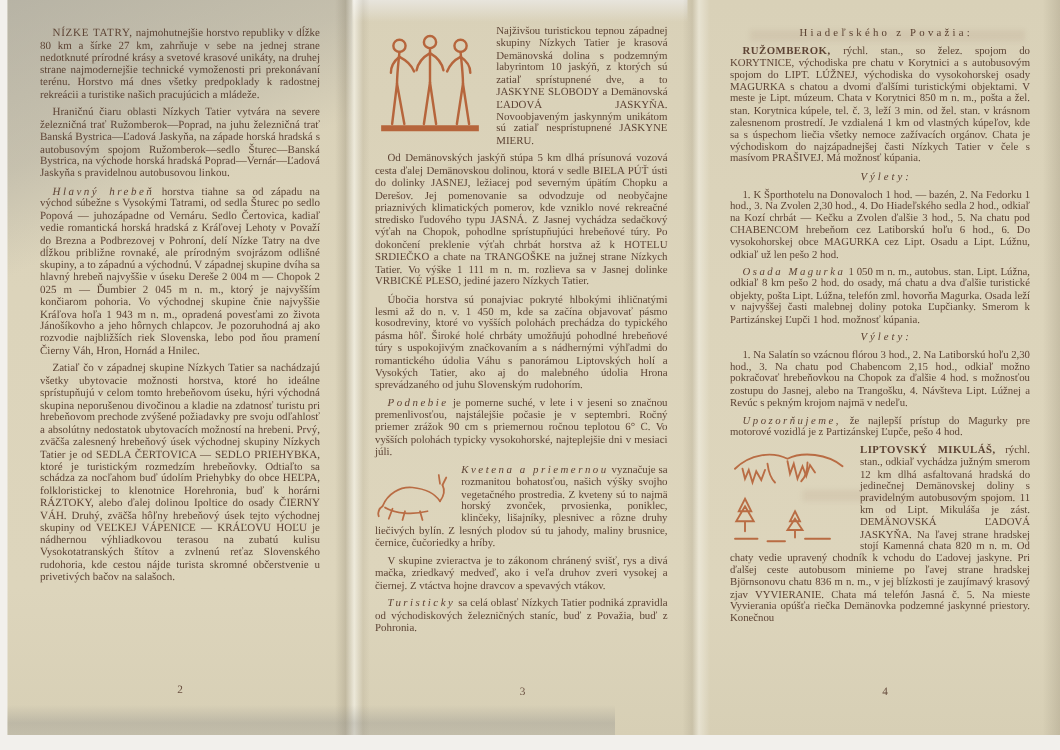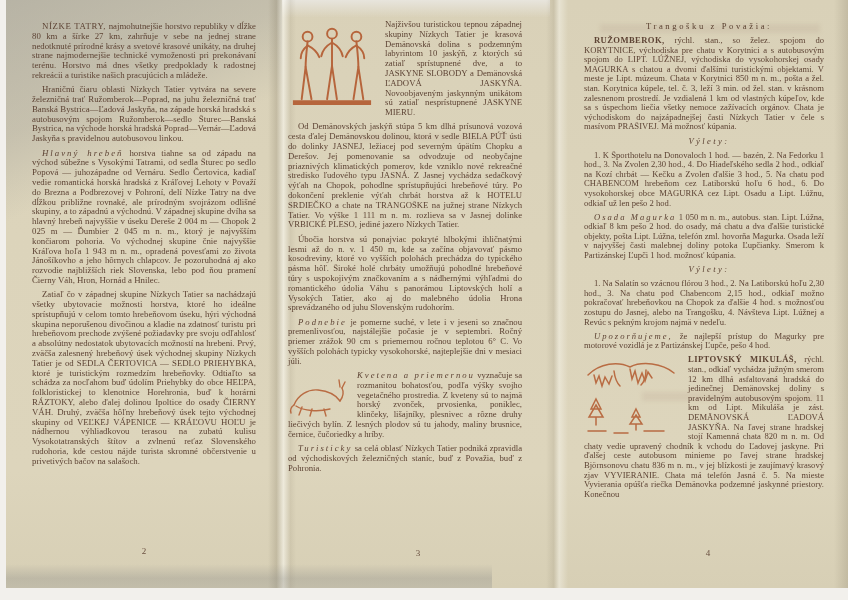--- a/index.html
+++ b/index.html
@@ -67,21 +67,21 @@
   .subheading{
     text-align:center;letter-spacing:2.4px;text-indent:0;
     margin:2px 0 3px 0;
     font-style:italic;
   }
   .page-num{
     position:absolute;width:40px;text-align:center;
     font-size:9px;color:#6a5040;
   }
   #panel-2{left:32px;top:22px;width:224px;}
-  #panel-3{left:288px;top:20px;width:234px;font-size:8.7px;}
+  #panel-3{left:300px;top:20px;width:234px;font-size:8.7px;}
   #panel-4{left:584px;top:22px;width:240px;font-size:8.6px;line-height:9.6px;}
 
   .illo{float:left;}
   .illo svg{display:block;}
   .illo-hikers{width:88px;height:86px;margin:2px 9px 2px 0;}
   .illo-chamois{width:62px;height:46px;margin:2px 7px 0 0;}
   .illo-cave{width:96px;height:80px;margin:2px 8px 0 0;}
 </style>
 </head>
 <body>
@@ -139,28 +139,29 @@
         <g stroke="#b35a2f" fill="none" stroke-width="1.4" stroke-linecap="round" opacity="0.85">
           <path d="M6 32 C10 22 20 16 30 17 C40 18 48 22 52 28"></path>
           <path d="M52 28 C55 24 56 19 54 15"></path>
           <path d="M54 15 l3 -6 M52 14 l-1 -7"></path>
           <path d="M8 33 C16 38 30 39 42 36"></path>
           <path d="M14 34 l-3 8 M24 36 l-2 7 M36 36 l2 7"></path>
           <path d="M6 32 C3 34 2 37 3 40"></path>
         </g>
       </svg>
     </span>
-    <span class="lead-spaced">Kvetena a priemernou</span><span> vyznačuje sa rozmanitou bohatosťou, podľa výšky svojho vegetačného prostredia. Z kveteny sú to najmä horský zvonček, prvosienka, poniklec, klinčeky, lišajníky, plesnivec a rôzne druhy liečivých bylín. Z lesných plodov sú tu jahody, maliny brusnice, černice, čučoriedky a hríby.</span>
+    <span class="lead-spaced">Kvetena a priemernou</span><span> vyznačuje sa rozmanitou bohatosťou, našich výšky svojho vegetačného prostredia. Z kveteny sú to najmä horský zvonček, prvosienka, poniklec, klinčeky, lišajníky, plesnivec a rôzne druhy liečivých bylín. Z lesných plodov sú tu jahody, maliny brusnice, černice, čučoriedky a hríby.</span>
   </p>
+  <p><span>V skupine zvieractva je to zákonom chránený svišť, rys a divá mačka, zriedkavý medveď, ako i veľa druhov zveri vysokej a čiernej. Z vtáctva hojne dravcov a spevavých vtákov.</span></p>
   <p><span class="lead-spaced">Turisticky</span><span> sa celá oblasť Nízkych Tatier podniká zpravidla od východiskových železničných staníc, buď z Považia, buď z Pohronia.</span></p>
 </div>
 <div class="page-num" style="left:398px;top:548px;">3</div>
 
 <div class="panel" id="panel-4">
-  <p class="heading">Trangošku z Považia:</p>
+  <p class="heading">Hiadeľského z Považia:</p>
   <p><span class="lead-caps">RUŽOMBEROK,</span><span> rýchl. stan., so želez. spojom do KORYTNICE, východiska pre chatu v Korytnici a s autobusovým spojom do LIPT. LÚŽNEJ, východiska do vysokohorskej osady MAGURKA s chatou a dvomi ďalšími turistickými objektami. V meste je Lipt. múzeum. Chata v Korytnici 850 m n. m., pošta a žel. stan. Korytnica kúpele, tel. č. 3, leží 3 min. od žel. stan. v krásnom zalesnenom prostredí. Je vzdialená 1 km od vlastných kúpeľov, kde sa s úspechom liečia všetky nemoce zažívacích orgánov. Chata je východiskom do najzápadnejšej časti Nízkych Tatier v čele s masívom PRAŠIVEJ. Má možnosť kúpania.</span></p>
   <p class="subheading">Výlety:</p>
   <p><span>1. K Športhotelu na Donovaloch 1 hod. — bazén, 2. Na Fedorku 1 hod., 3. Na Zvolen 2,30 hod., 4. Do Hiadeľského sedla 2 hod., odkiaľ na Kozí chrbát — Kečku a Zvolen ďalšie 3 hod., 5. Na chatu pod CHABENCOM hrebeňom cez Latiborskú hoľu 6 hod., 6. Do vysokohorskej obce MAGURKA cez Lipt. Osadu a Lipt. Lúžnu, odkiaľ už len pešo 2 hod.</span></p>
   <p><span class="lead-spaced">Osada Magurka</span><span> 1 050 m n. m., autobus. stan. Lipt. Lúžna, odkiaľ 8 km pešo 2 hod. do osady, má chatu a dva ďalšie turistické objekty, pošta Lipt. Lúžna, telefón zml. hovorňa Magurka. Osada leží v najvyššej časti malebnej doliny potoka Ľupčianky. Smerom k Partizánskej Ľupči 1 hod. možnosť kúpania.</span></p>
   <p class="subheading">Výlety:</p>
   <p><span>1. Na Salatín so vzácnou flórou 3 hod., 2. Na Latiborskú hoľu 2,30 hod., 3. Na chatu pod Chabencom 2,15 hod., odkiaľ možno pokračovať hrebeňovkou na Chopok za ďalšie 4 hod. s možnosťou zostupu do Jasnej, alebo na Trangošku, 4. Návšteva Lipt. Lúžnej a Revúc s pekným krojom najmä v nedeľu.</span></p>
   <p><span class="lead-spaced">Upozorňujeme,</span><span> že najlepší prístup do Magurky pre motorové vozidlá je z Partizánskej Ľupče, pešo 4 hod.</span></p>
   <p class="noindent">
     <span class="illo illo-cave">
       <svg viewBox="0 0 96 80" width="96" height="80">

